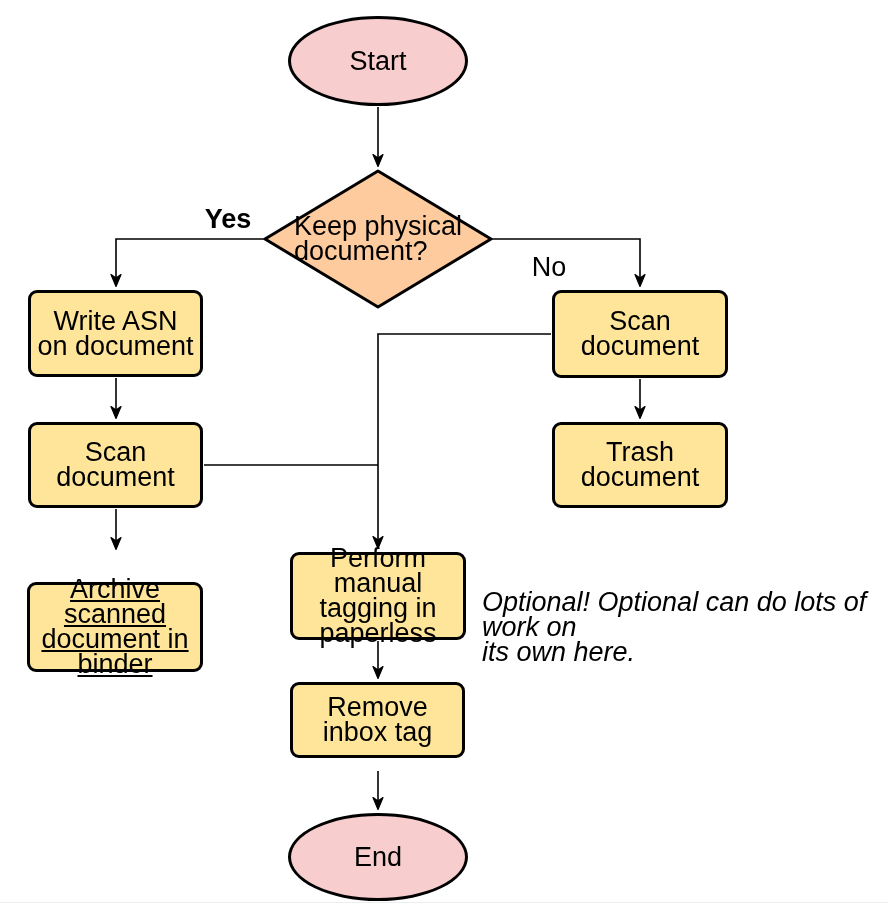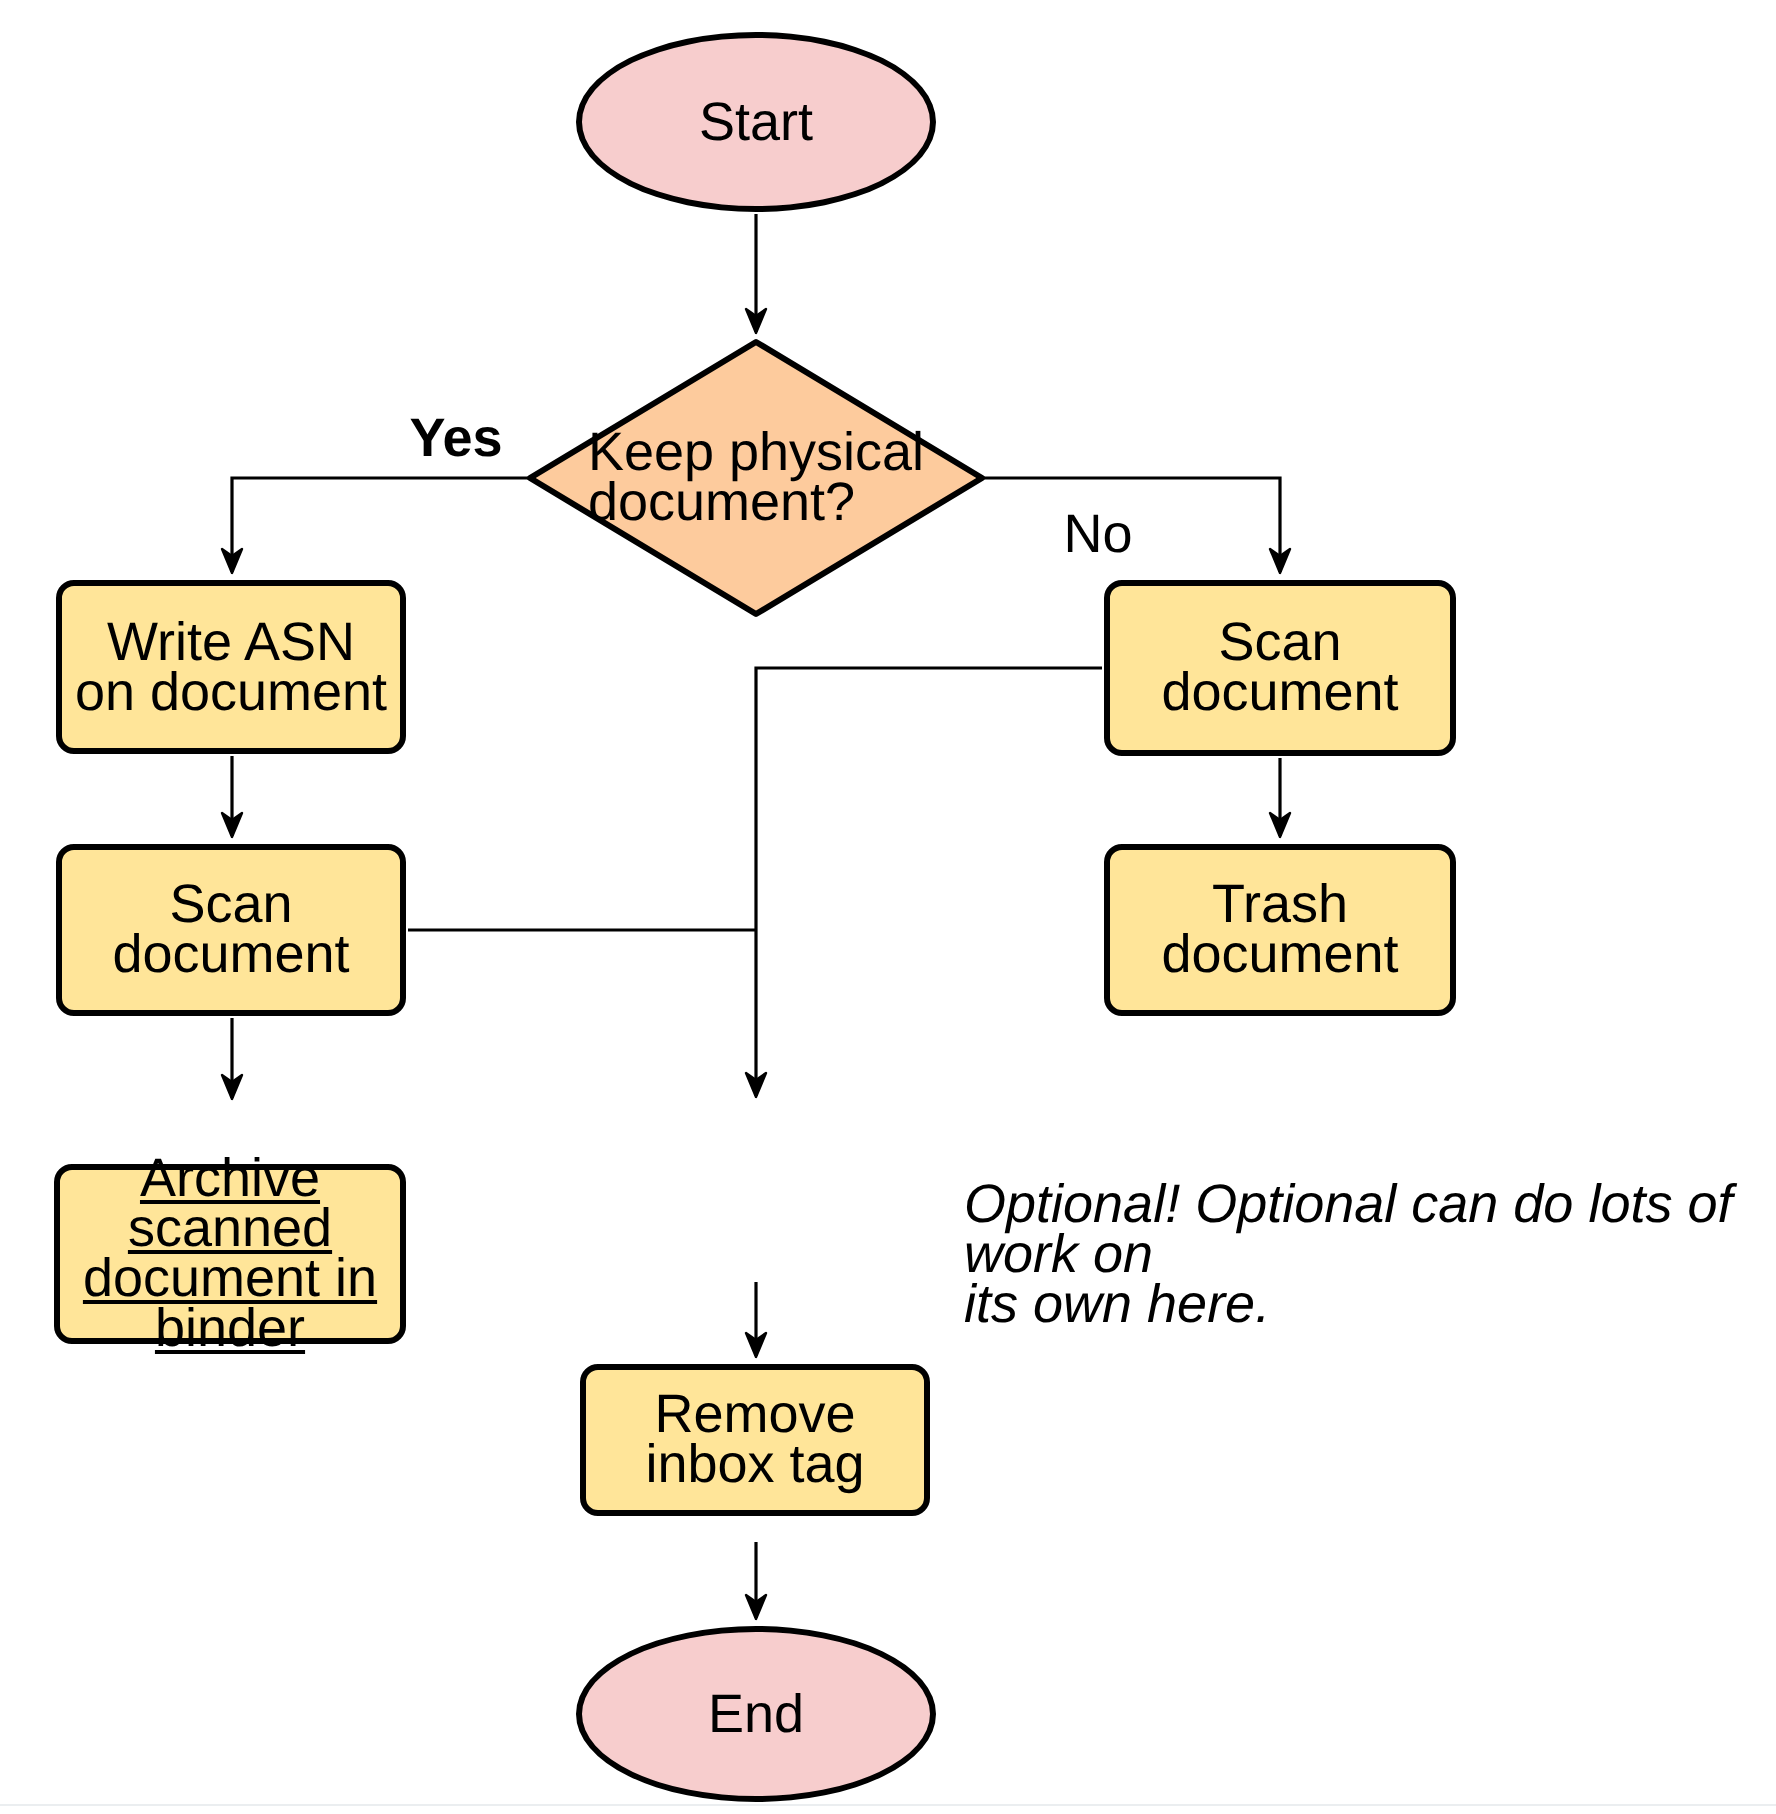--- a/index.html
+++ b/index.html
@@ -140,20 +140,25 @@
   </div>
 
   <div class="node n-scan-right">
     <span>Scan document</span>
   </div>
 
   <div class="node n-trash">
     <span>Trash document</span>
   </div>
 
+  <div class="node n-tagging">
+    <span>Perform manual
+tagging in
+paperless</span>
+  </div>
 
   <div class="note">Optional! Optional can do lots of work on
 its own here.</div>
 
   <div class="node n-remove">
     <span>Remove
 inbox tag</span>
   </div>
 
   <div class="node terminator n-end">

